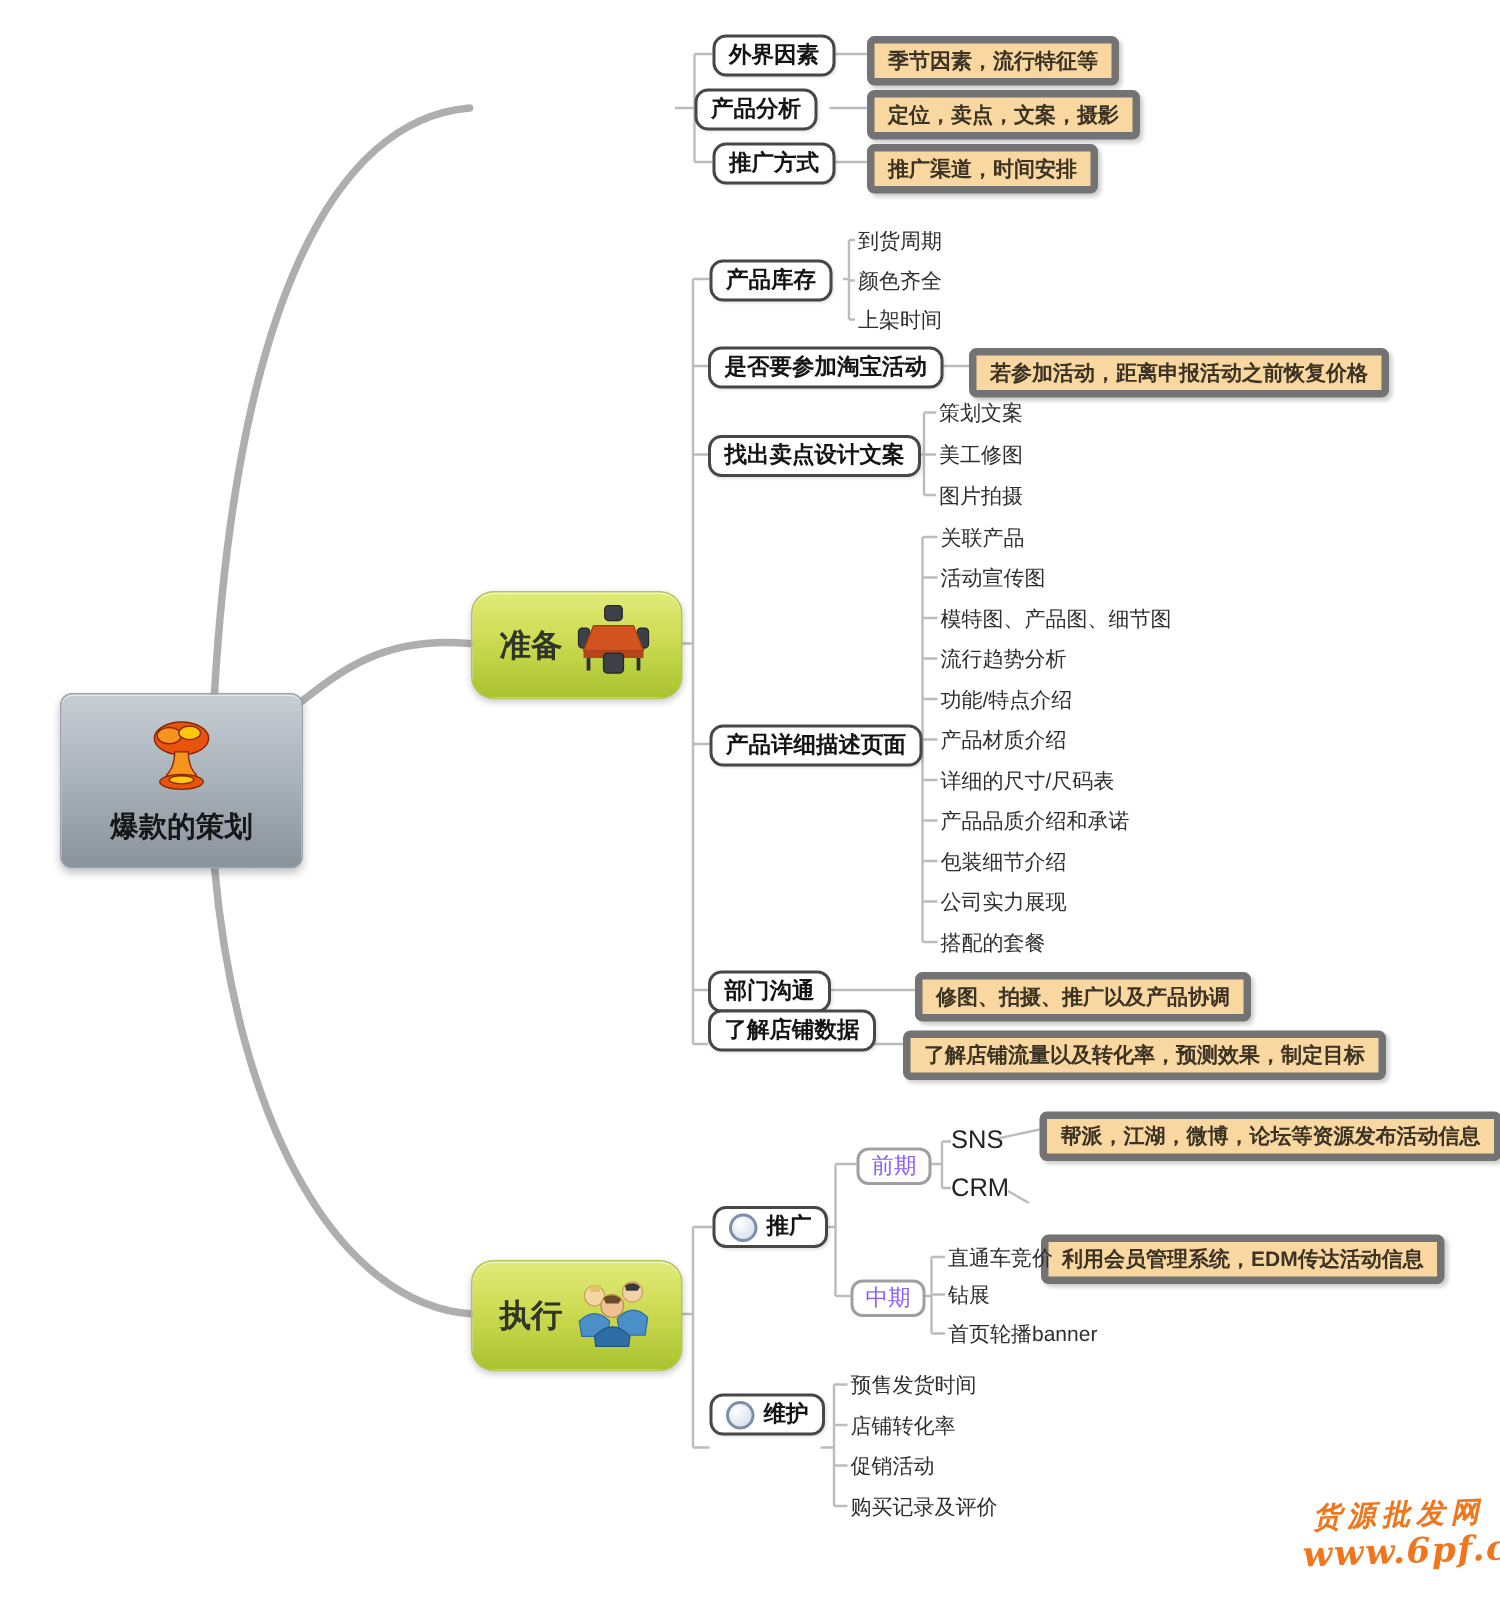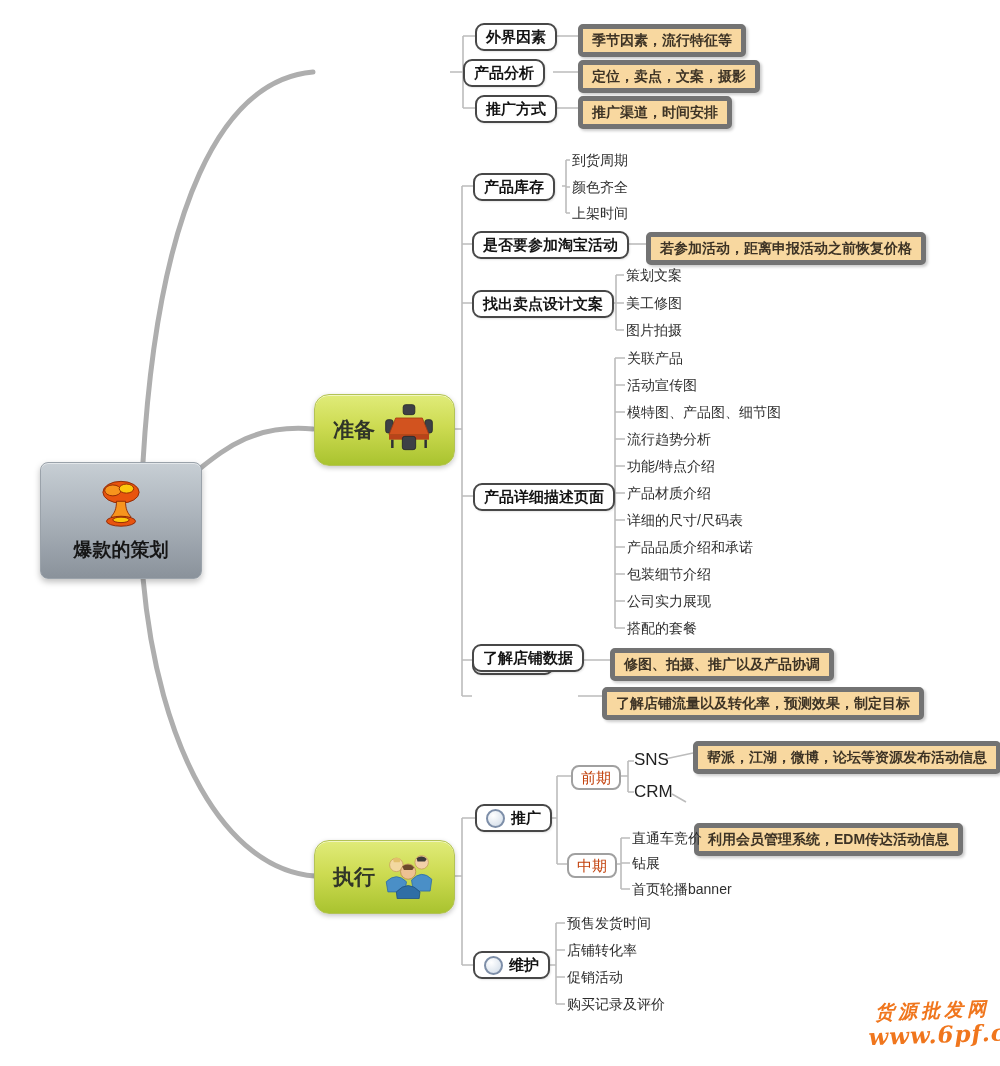--- a/index.html
+++ b/index.html
@@ -15,21 +15,21 @@
   }
   .leaf{
     position:absolute;background:#f8d8a0;border:5px solid #737373;border-radius:5px;
     font-weight:bold;font-size:14px;color:#3d3325;padding:2px 9px;line-height:19px;
     white-space:nowrap;box-shadow:2px 2px 3px rgba(0,0,0,0.20);
   }
   .txt{position:absolute;font-size:14px;color:#2e2e2e;white-space:nowrap;line-height:18px;}
   .latin{font-size:17px;color:#222;line-height:20px;}
   .phase{
     position:absolute;background:#fff;border:2px solid #a0a0a0;border-radius:8px;
-    font-size:15px;color:#c2410c;padding:1px 8px;line-height:19px;white-space:nowrap;
+    font-size:15px;color:#8b5cf6;padding:1px 8px;line-height:19px;white-space:nowrap;
   }
   .branch{
     position:absolute;display:flex;align-items:center;justify-content:center;gap:7px;
     background:linear-gradient(180deg,#e0eb79 0%,#cddb52 45%,#a9c32f 100%);
     border:1px solid #b3c356;border-radius:15px;
     box-shadow:0 2px 5px rgba(0,0,0,0.22), inset 0 1px 0 rgba(255,255,255,0.55);
     font-weight:bold;font-size:21px;color:#303528;
   }
   .center-node{
     position:absolute;display:flex;flex-direction:column;align-items:center;justify-content:center;gap:2px;
@@ -174,42 +174,42 @@
   <div class="txt" style="left:627px;top:538px;">产品品质介绍和承诺</div>
   <div class="txt" style="left:627px;top:565px;">包装细节介绍</div>
   <div class="txt" style="left:627px;top:592px;">公司实力展现</div>
   <div class="txt" style="left:627px;top:619px;">搭配的套餐</div>
 
   <div class="node-white" style="left:472px;top:647px;">
       <span>部门沟通</span>
     </div>
   <div class="leaf" style="left:610px;top:648px;">修图、拍摄、推广以及产品协调</div>
 
-  <div class="node-white" style="left:472px;top:644px;">
+  <div class="node-white" style="left:472px;top:673px;">
       <span>了解店铺数据</span>
     </div>
   <div class="leaf" style="left:602px;top:687px;">了解店铺流量以及转化率，预测效果，制定目标</div>
 
   <div class="node-white" style="left:475px;top:804px;">
     <span class="circle-bullet"></span>
     <span>推广</span>
   </div>
 
   <div class="phase" style="left:571px;top:765px;">前期</div>
   <div class="txt latin" style="left:634px;top:750px;">SNS</div>
   <div class="leaf" style="left:693px;top:741px;">帮派，江湖，微博，论坛等资源发布活动信息</div>
   <div class="txt latin" style="left:634px;top:782px;">CRM</div>
   <div class="leaf" style="left:694px;top:791px;margin-top:32px;">利用会员管理系统，EDM传达活动信息</div>
 
   <div class="phase" style="left:567px;top:853px;">中期</div>
   <div class="txt" style="left:632px;top:829px;text-align:center;">直通车竞价</div>
   <div class="txt" style="left:632px;top:854px;">钻展</div>
   <div class="txt" style="left:632px;top:880px;">首页轮播banner</div>
 
-  <div class="node-white" style="left:473px;top:951px;">
+  <div class="node-white" style="left:473px;top:929px;">
     <span class="circle-bullet"></span>
     <span>维护</span>
   </div>
   <div class="txt" style="left:567px;top:914px;">预售发货时间</div>
   <div class="txt" style="left:567px;top:941px;">店铺转化率</div>
   <div class="txt" style="left:567px;top:968px;">促销活动</div>
   <div class="txt" style="left:567px;top:995px;">购买记录及评价</div>
 
   <div class="watermark">
     <div class="wm1">货源批发网</div>

